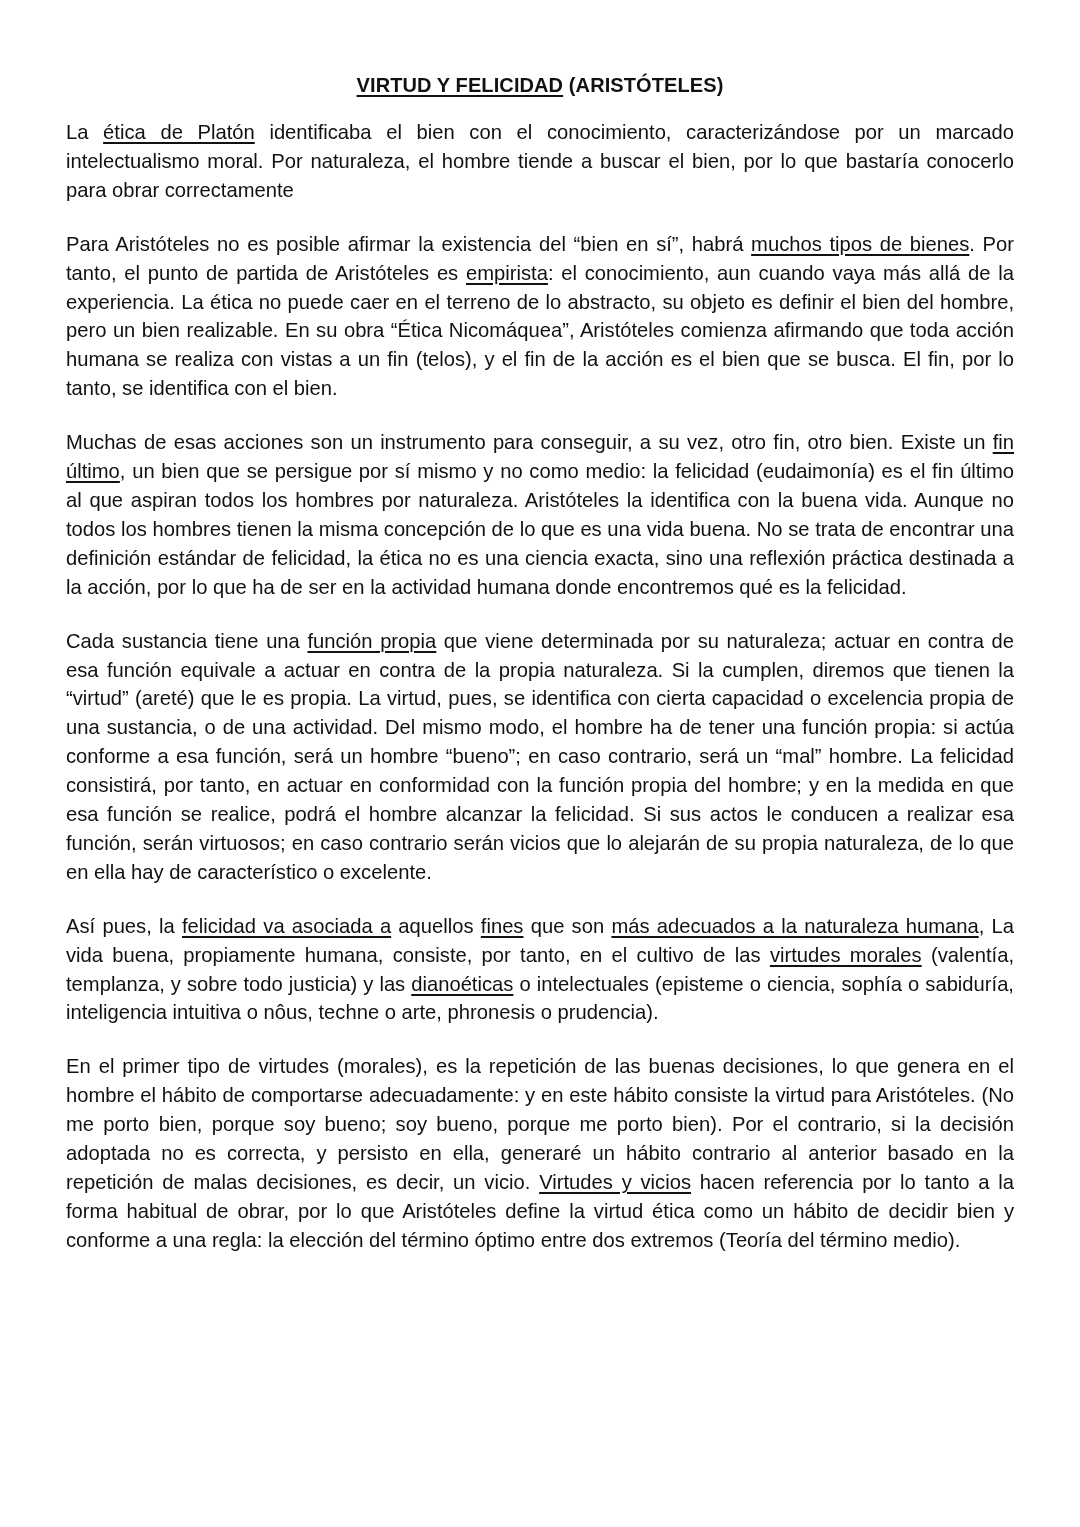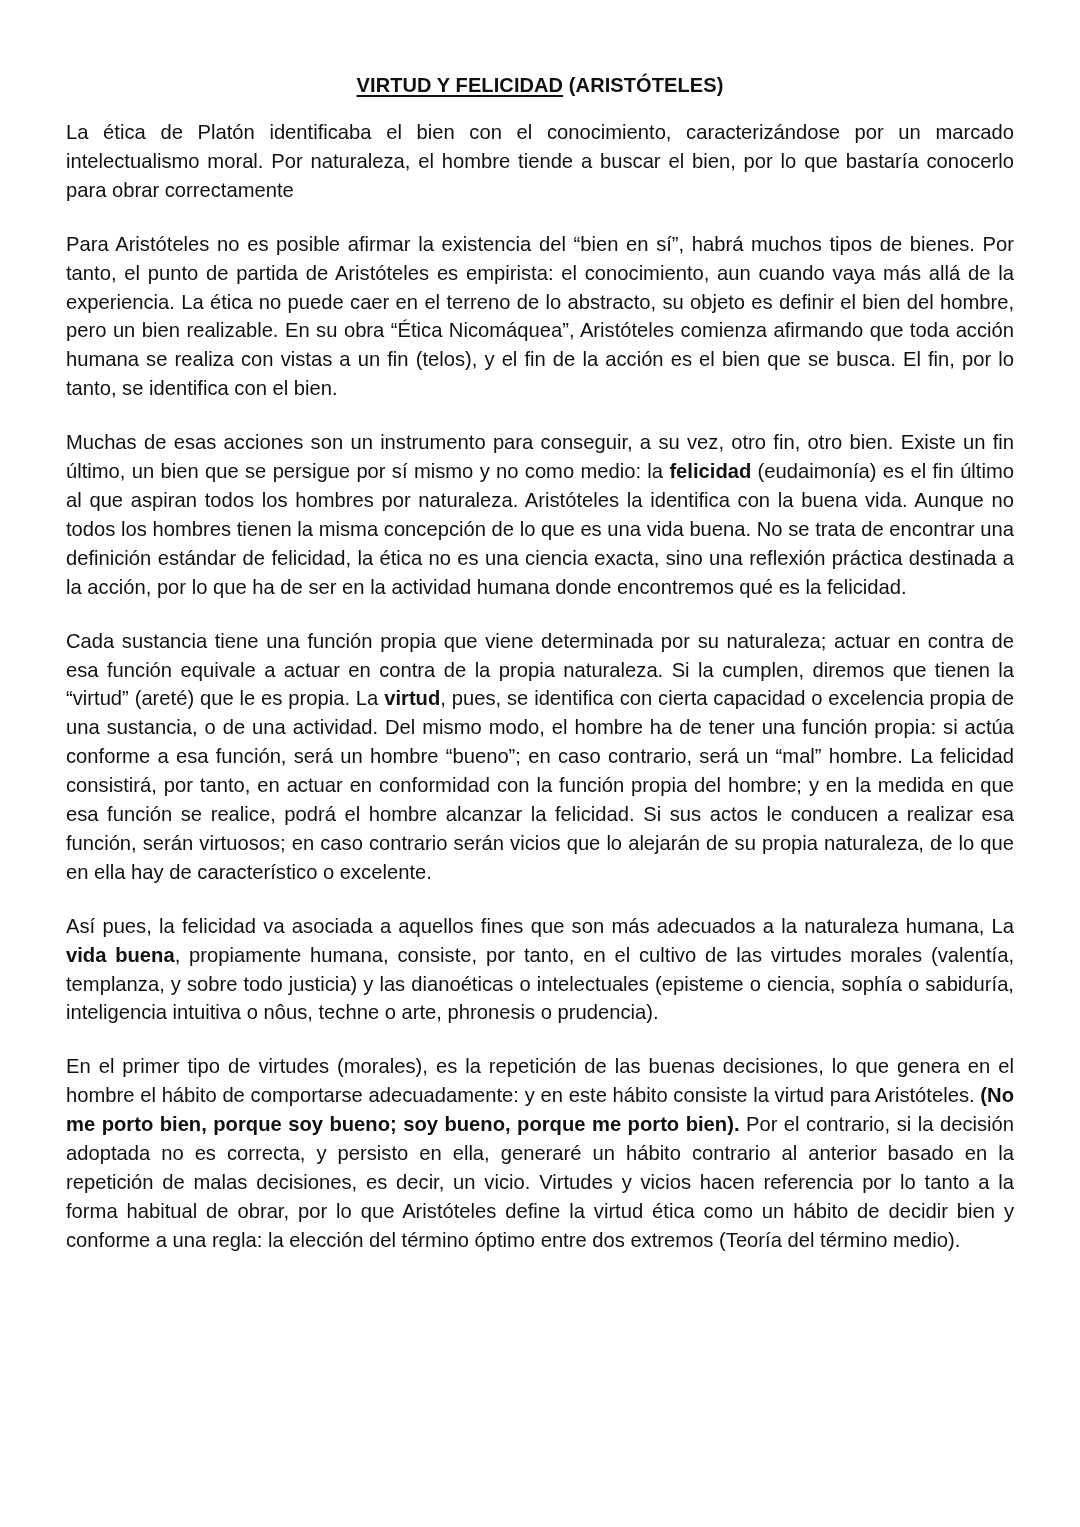--- a/index.html
+++ b/index.html
@@ -31,24 +31,25 @@
     }
     .title .u { text-decoration: underline; text-underline-offset: 3px; }
     p.para {
       margin: 0 0 25px 0;
       font-size: 20.2px;
       line-height: 28.9px;
       text-align: justify;
       text-align-last: left;
     }
     .u {
+      text-decoration: underline;
       text-decoration-thickness: 1.5px;
       text-underline-offset: 3px;
     }
-    .b { font-weight: bold; }
+    .b { font-weight: normal; }
   </style>
 </head>
 <body>
 
 <div class="page">
   <div class="title"><span class="u">VIRTUD Y FELICIDAD</span><span> (ARISTÓTELES)</span></div>
 
   <p class="para"><span>La </span><span class="u">ética de Platón</span><span> identificaba el bien con el conocimiento, caracterizándose por un marcado intelectualismo moral. Por naturaleza, el hombre tiende a buscar el bien, por lo que bastaría conocerlo para obrar correctamente</span></p>
 
   <p class="para"><span>Para Aristóteles no es posible afirmar la existencia del “bien en sí”, habrá </span><span class="u">muchos tipos de bienes</span><span>. Por tanto, el punto de partida de Aristóteles es </span><span class="u">empirista</span><span>: el conocimiento, aun cuando vaya más allá de la experiencia. La ética no puede caer en el terreno de lo abstracto, su objeto es definir el bien del hombre, pero un bien realizable. En su obra “Ética Nicomáquea”, Aristóteles comienza afirmando que toda acción humana se realiza con vistas a un fin (telos), y el fin de la acción es el bien que se busca. El fin, por lo tanto, se identifica con el bien.</span></p>

